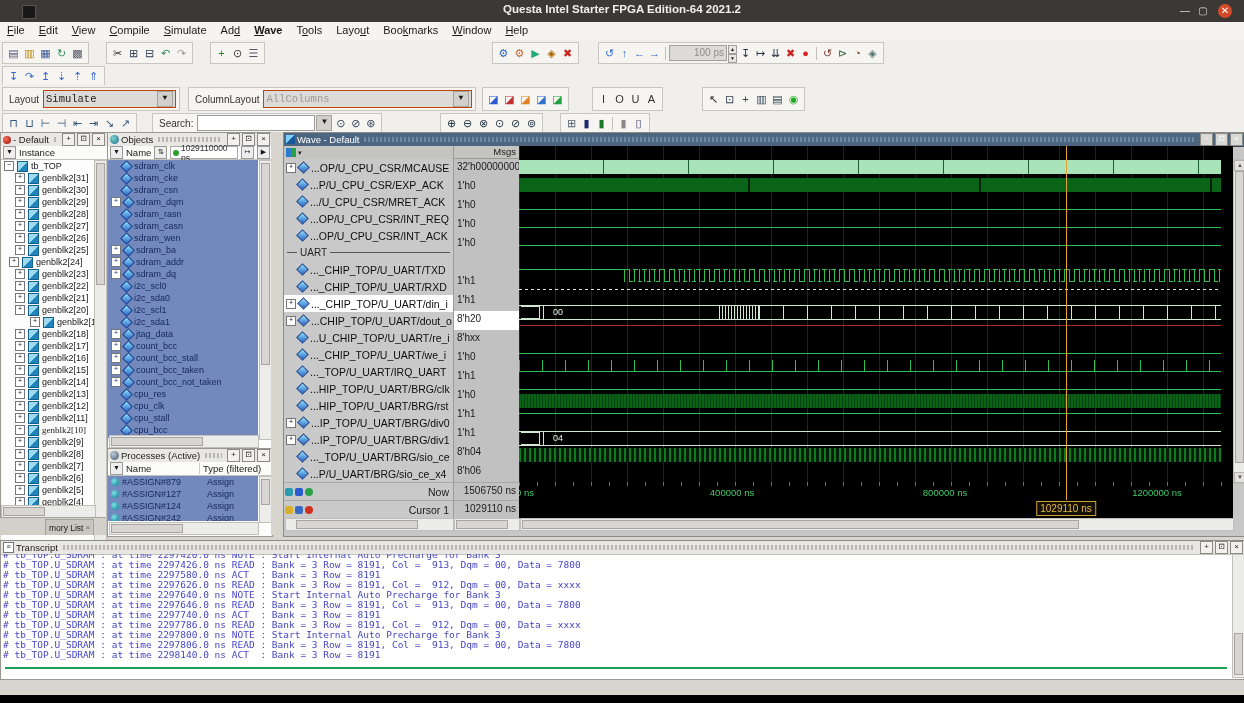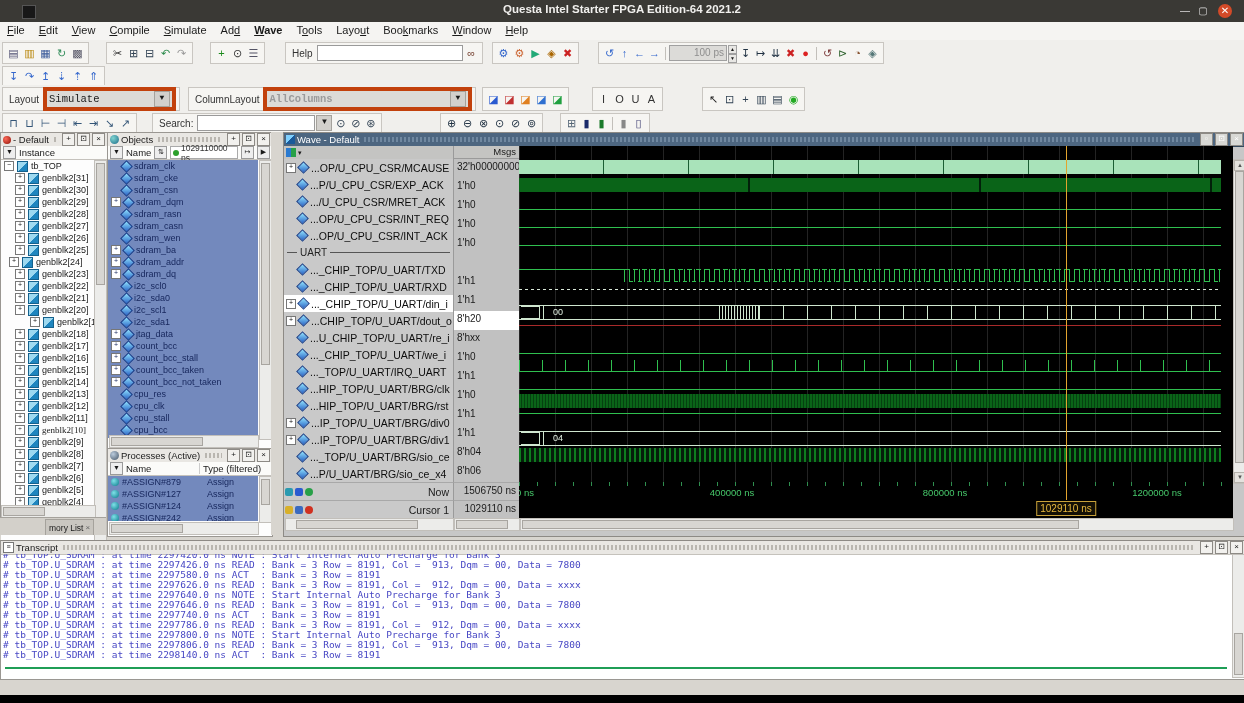--- a/index.html
+++ b/index.html
@@ -18,24 +18,24 @@
   .menu-item u{text-decoration:underline;}
   
   .tbrow{left:0;width:1244px;background:#f0efec;border-bottom:1px solid #d4d1cb;}
   #tb1{top:40px;height:24px;} #tb2{top:64px;height:21px;} #tb3{top:85px;height:26px;} #tb4{top:111px;height:21px;}
   .tgrp{position:absolute;top:2px;display:flex;align-items:center;gap:1px;border:1px solid #c9c6c1;background:#f6f5f2;padding:1px 3px;height:16px;}
   #tb1 .tgrp{height:18px;} #tb3 .tgrp{height:20px;}
   .tbi{display:inline-block;width:15px;height:15px;line-height:15px;text-align:center;font-size:11px;}
   .tsep{display:inline-block;width:1px;height:13px;background:#c2bfba;margin:0 2px;}
   .tlabel{font-size:10px;color:#333;padding:0 3px;}
   .tinput{background:#fff;border:1px solid #9a9a9a;height:14px;font-size:10px;padding:0 2px;}
-  .combo{display:flex;align-items:center;background:#dcdbd7;border:4px solid #c2410c;height:16px;font-family:"Liberation Mono",monospace;font-size:10.5px;padding:0 2px;}
+  .combo{display:flex;align-items:center;background:#dcdbd7;border:1px solid #c2410c;height:16px;font-family:"Liberation Mono",monospace;font-size:10.5px;padding:0 2px;}
   .combo .cv{flex:1;overflow:hidden;white-space:nowrap;}
   .combo .caret{width:14px;height:14px;background:#d2d0cc;border:1px solid #a5a29c;text-align:center;line-height:12px;font-size:8px;margin-left:2px;}
-  .dim{color:#9a9a9a;font-weight:bold;}
+  .dim{color:#9a9a9a;}
   #timefield{width:52px;background:#dcdbd8;border:1px solid #a0a0a0;color:#8e8e8e;font-size:10px;text-align:right;padding:0 2px;height:14px;line-height:14px;}
   .spin{display:inline-flex;flex-direction:column;width:9px;height:16px;font-size:5px;line-height:7px;}
   .spin span{border:1px solid #a0a0a0;background:#e8e7e4;text-align:center;height:7px;}
   
   .pane{position:absolute;background:#fdfdfd;border:1px solid #9a9792;}
   .phdr{position:absolute;left:0;right:0;top:0;height:13px;background:#e9e7e3;border-bottom:1px solid #c5c2bc;display:flex;align-items:center;font-size:9.5px;padding:0 2px;gap:2px;}
   .phdr .dots{flex:1;height:5px;margin:0 3px;background:repeating-linear-gradient(90deg,#b9b6b0 0 2px,transparent 2px 4px);}
   .hbtn{width:11px;height:11px;border:1px solid #8d8a85;background:#f2f1ee;font-size:8px;line-height:9px;text-align:center;}
   .wavehdr{background:#4d6680;color:#fff;border-bottom:1px solid #32475c;}
   .wavehdr .dots{background:repeating-linear-gradient(90deg,#7088a0 0 2px,transparent 2px 4px);}
@@ -153,25 +153,20 @@
         <span class="tbi" style="color: rgb(51, 68, 85);">⊞</span>
         <span class="tbi" style="color: rgb(51, 68, 85);">⊟</span>
         <span class="tbi" style="color: rgb(42, 138, 74);">↶</span>
         <span class="tbi" style="color: rgb(153, 153, 153);">↷</span>
       </div>
     <div class="tgrp" style="left:210px">
         <span class="tbi" style="color: rgb(26, 138, 26);">+</span>
         <span class="tbi" style="color: rgb(51, 51, 51);">⊙</span>
         <span class="tbi" style="color: rgb(85, 85, 102);">☰</span>
       </div>
-    <div class="tgrp" style="left:285px">
-      <span class="tlabel">Help</span>
-      <input class="tinput" style="width: 140px;" readonly="" value="">
-      <span><span class="tbi" style="color: rgb(119, 68, 51);">∞</span></span>
-    </div>
     <div class="tgrp" style="left:492px">
         <span class="tbi" style="color: rgb(51, 102, 204);">⚙</span>
         <span class="tbi" style="color: rgb(204, 102, 51);">⚙</span>
         <span class="tbi" style="color: rgb(34, 170, 119);">▶</span>
         <span class="tbi" style="color: rgb(170, 102, 0);">◈</span>
         <span class="tbi" style="color: rgb(204, 34, 34);">✖</span>
       </div>
     <div class="tgrp" style="left:598px">
       <span><span class="tbi" style="color: rgb(51, 102, 204);">↺</span><span class="tbi" style="color: rgb(51, 102, 204);">↑</span><span class="tbi" style="color: rgb(51, 102, 204);">←</span><span class="tbi" style="color: rgb(51, 102, 204);">→</span></span>
       <span class="tsep"></span>

